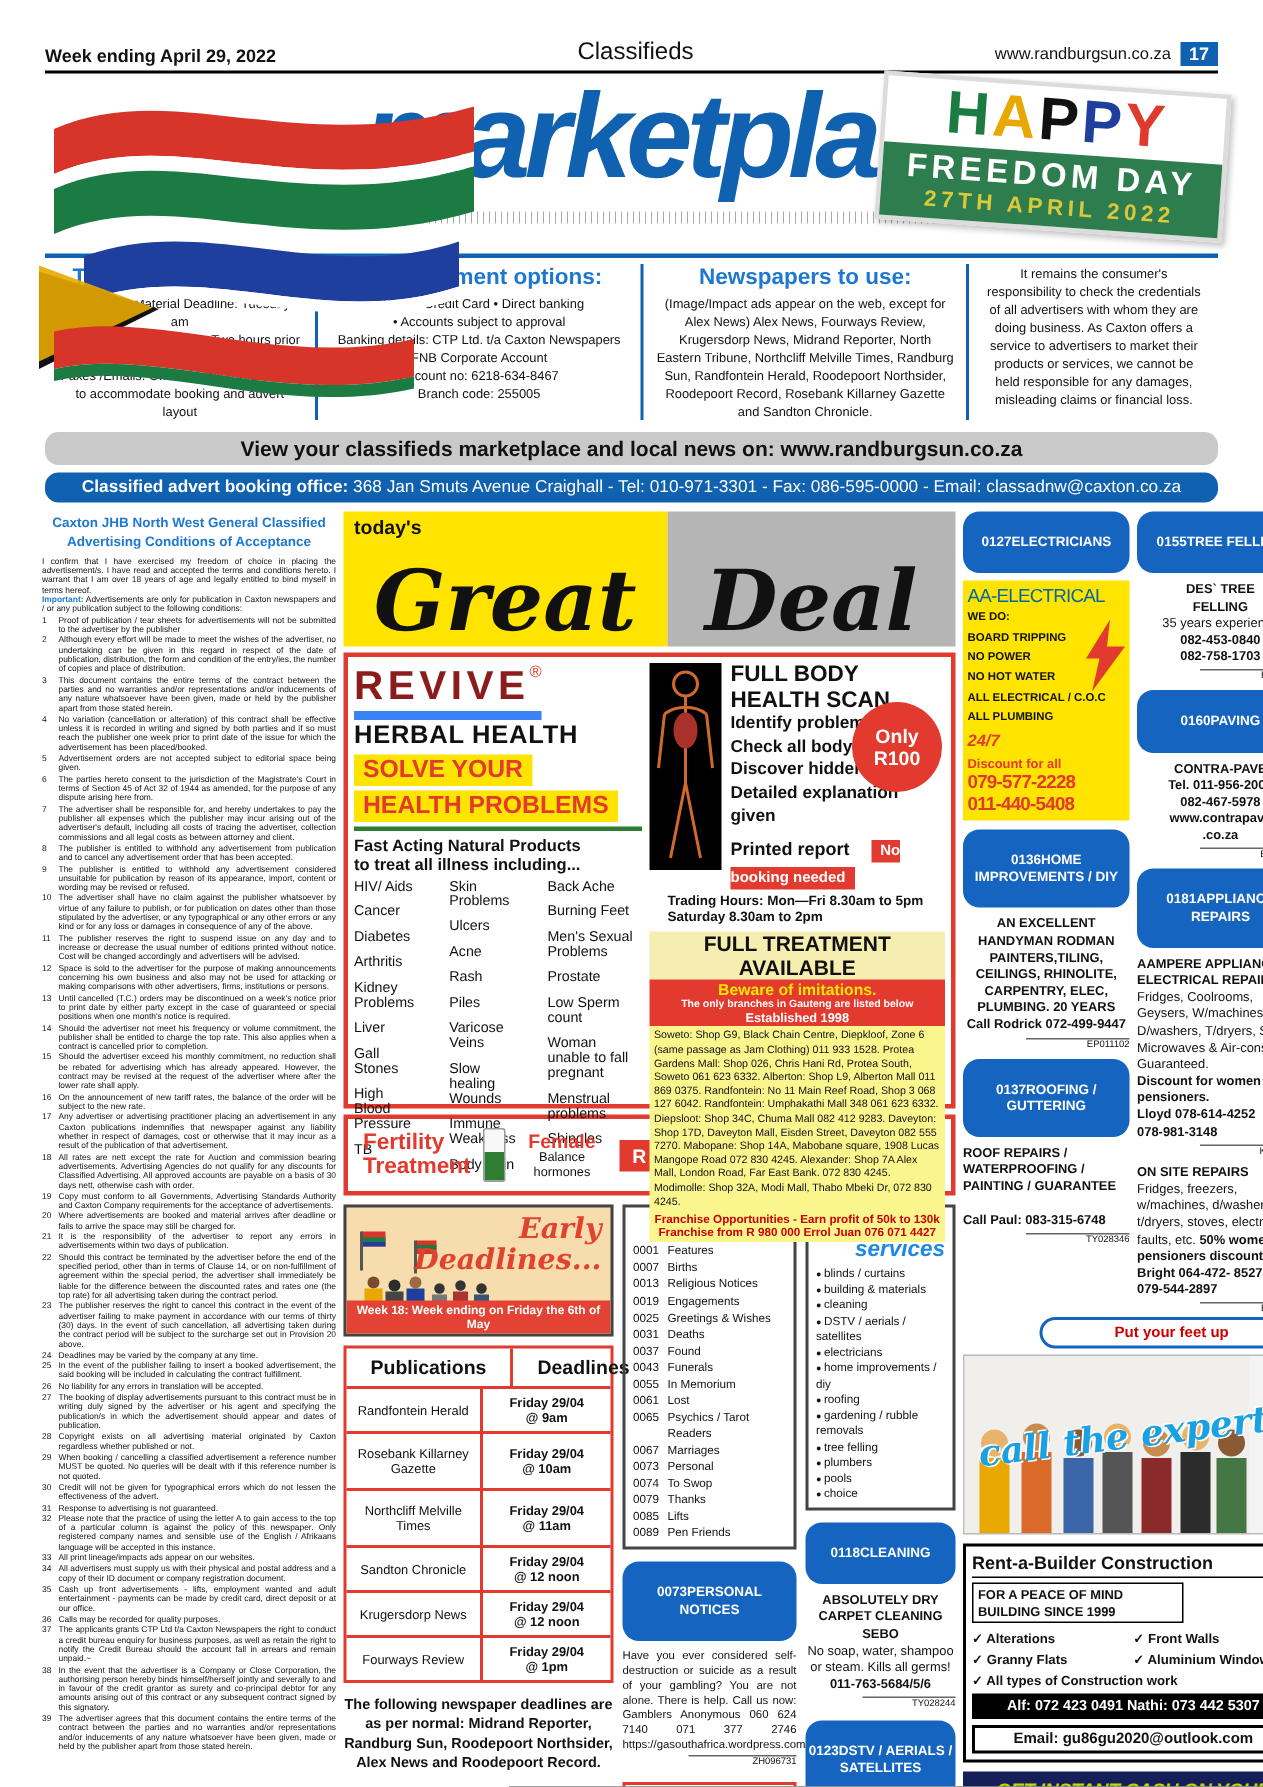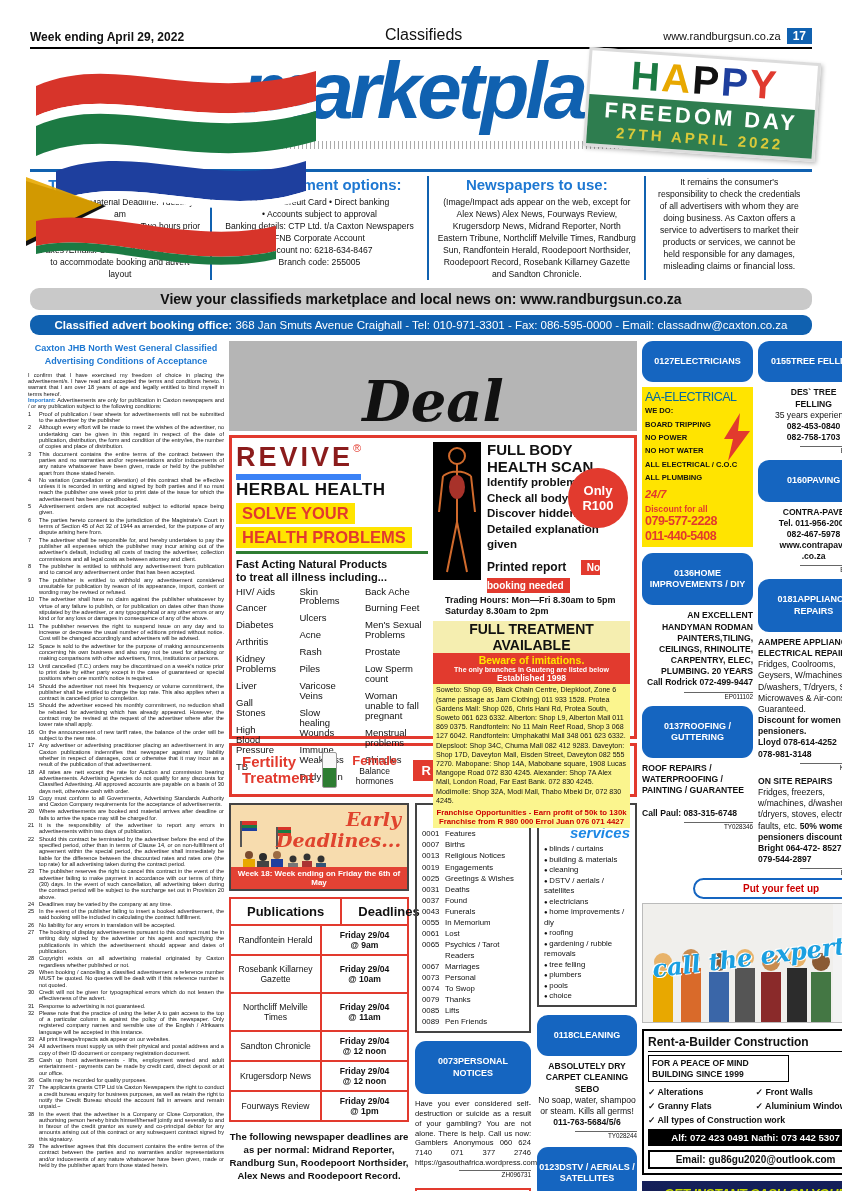--- a/index.html
+++ b/index.html
@@ -411,20 +411,24 @@
               <span class="cond-n">39</span>
               <span class="cond-t">The advertiser agrees that this document contains the entire terms of the contract between the parties and no warranties and/or representations and/or inducements of any nature whatsoever have been given, made or held by the publisher apart from those stated herein.</span>
             </div>
           </div>
       </div>
     </div>
 
     <div class="center">
 
       <div class="greatdeal">
+        <div class="gd-left">
+          <span class="gd-today">today's</span>
+          <div class="gd-script">Great</div>
+        </div>
         <div class="gd-right">
           <div class="gd-script">Deal</div>
         </div>
       </div>
 
       <div class="revive">
         <div class="rv-left">
           <div class="rv-brandrow"><span class="rv-brand">REVIVE</span><span class="rv-reg">®</span></div>
           <div class="rv-sub">HERBAL HEALTH</div>
           <div><span class="rv-solve">SOLVE YOUR</span></div>
@@ -761,21 +765,21 @@
                 <div class="aa-line">ALL PLUMBING</div>
               </div>
             <span class="aa-247">24/7</span>
             <div class="aa-disc">Discount for all</div>
             <div class="aa-phone">079-577-2228</div>
             <div class="aa-phone">011-440-5408</div>
           </div>
           <div class="pill">
             <span class="code">0136</span><span>HOME IMPROVEMENTS / DIY</span>
           </div>
-          <div class="adc" style="text-align:right">
+          <div class="adc" style="text-align:center">
             <span class="bb">AN EXCELLENT HANDYMAN RODMAN PAINTERS,TILING, CEILINGS, RHINOLITE, CARPENTRY, ELEC, PLUMBING. 20 YEARS</span><br>
             <span class="bb">Call Rodrick 072-499-9447</span>
           </div>
           <div class="ref">EP011102</div>
           <div class="pill" style="margin-top:6px">
             <span class="code">0137</span><span>ROOFING / GUTTERING</span>
           </div>
           <div class="adc" style="text-align:left">
             <span class="bb">ROOF REPAIRS /</span><br>
             <span class="bb">WATERPROOFING /</span><br>

